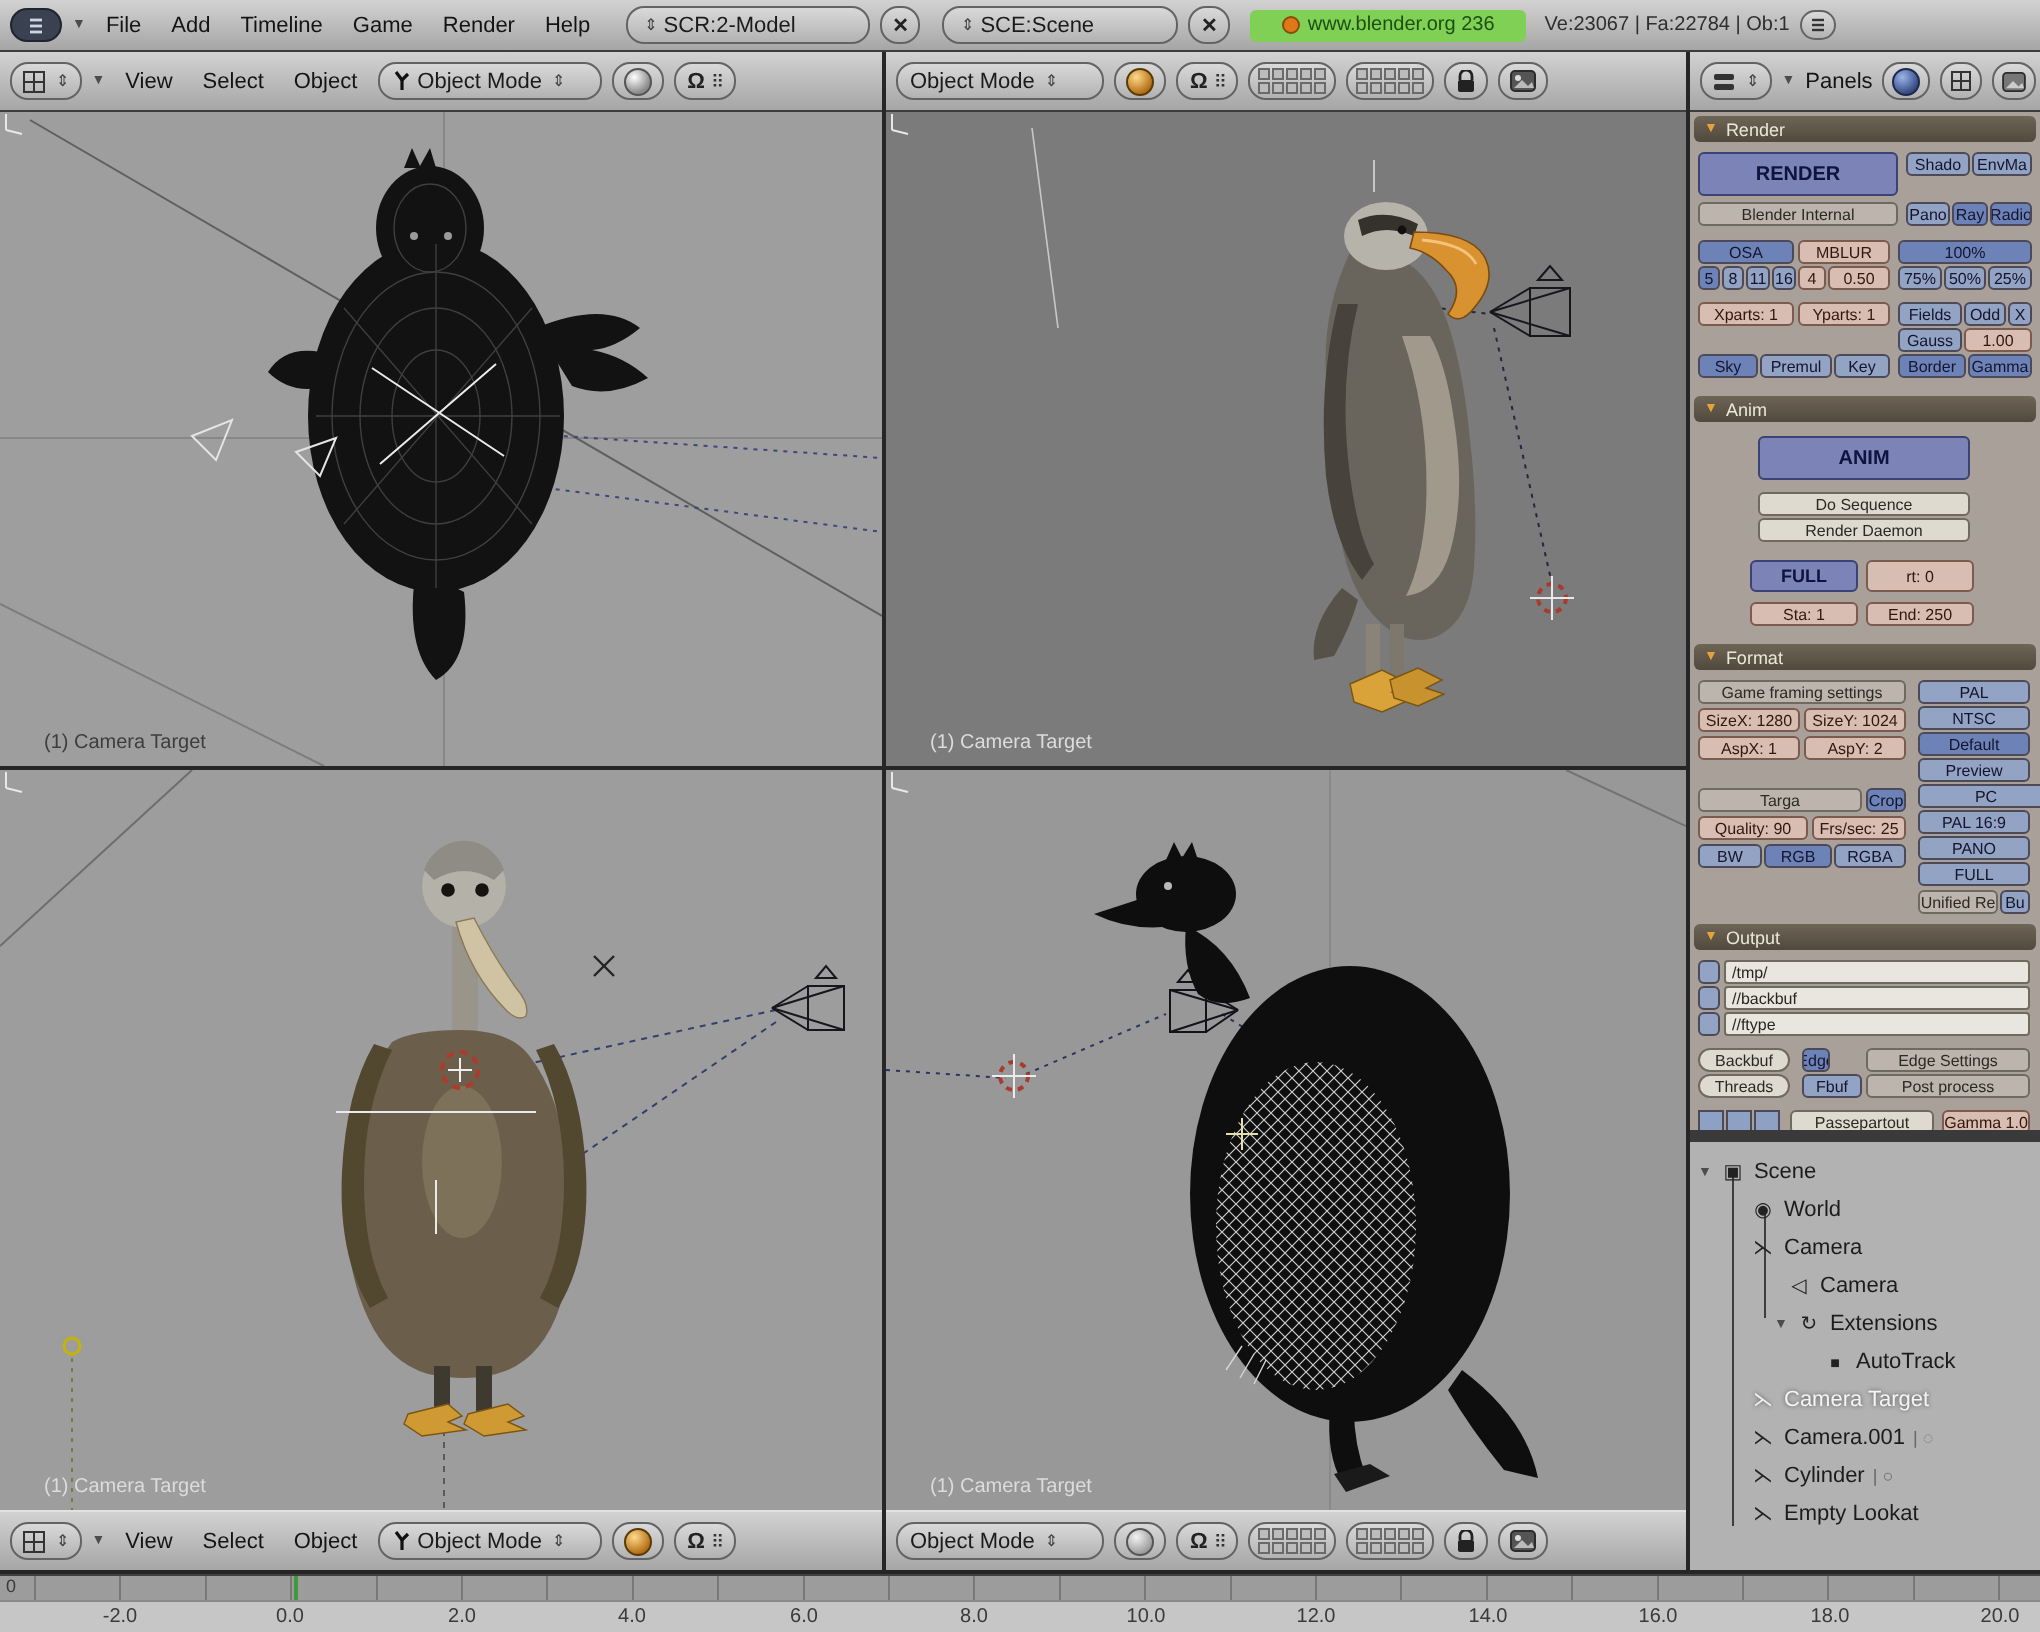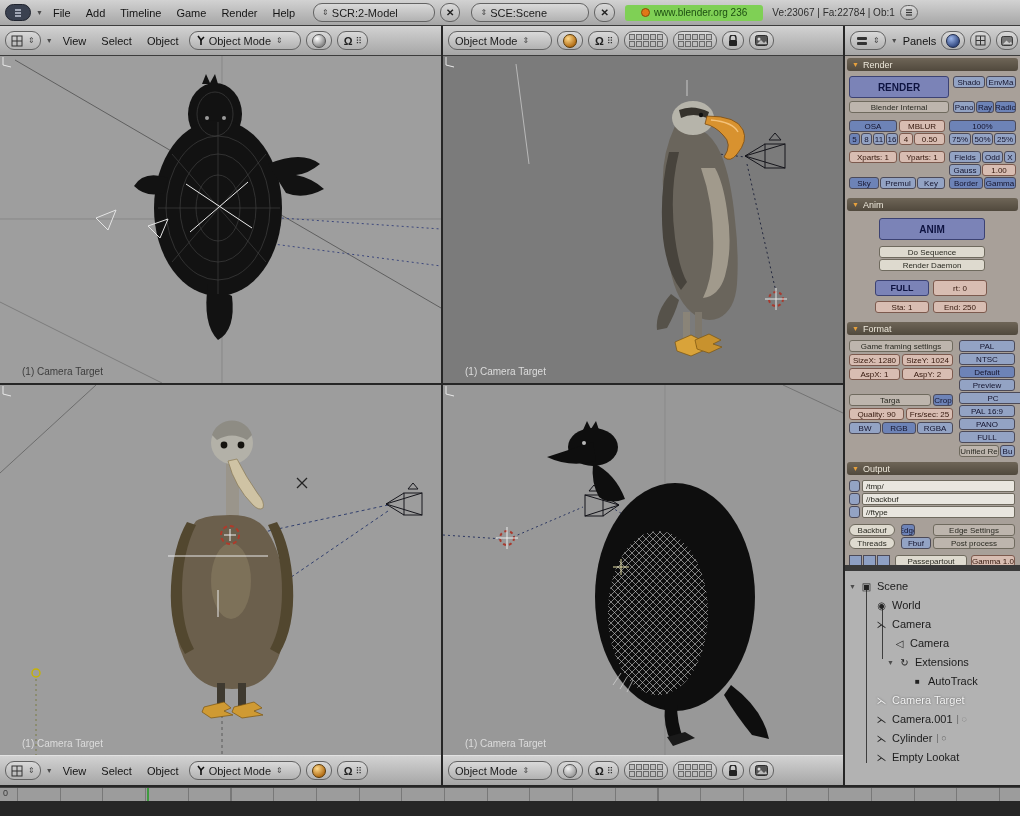--- a/index.html
+++ b/index.html
@@ -686,14 +686,28 @@
         <span class="oic">⋋</span>
         <span>Empty Lookat</span>
       </div>
     </div>
   </div>
 
   <div class="px ruler" style="left:0;top:787px;width:1020px;height:13px;">
     <span style="position:absolute;left:3px;top:0;font-size:9px;color:#3a3a3a;">0</span>
     <div class="framleline" style="left:147px;"></div>
   </div>
+  <div class="px rlabels" style="left:0;top:800px;width:1020px;height:16px;">
+    <span class="rtick" style="left:60px;">-2.0</span>
+    <span class="rtick" style="left:145px;">0.0</span>
+    <span class="rtick" style="left:231px;">2.0</span>
+    <span class="rtick" style="left:316px;">4.0</span>
+    <span class="rtick" style="left:402px;">6.0</span>
+    <span class="rtick" style="left:487px;">8.0</span>
+    <span class="rtick" style="left:573px;">10.0</span>
+    <span class="rtick" style="left:658px;">12.0</span>
+    <span class="rtick" style="left:744px;">14.0</span>
+    <span class="rtick" style="left:829px;">16.0</span>
+    <span class="rtick" style="left:915px;">18.0</span>
+    <span class="rtick" style="left:1000px;">20.0</span>
+  </div>
 
 </div>
 
 </body></html>

